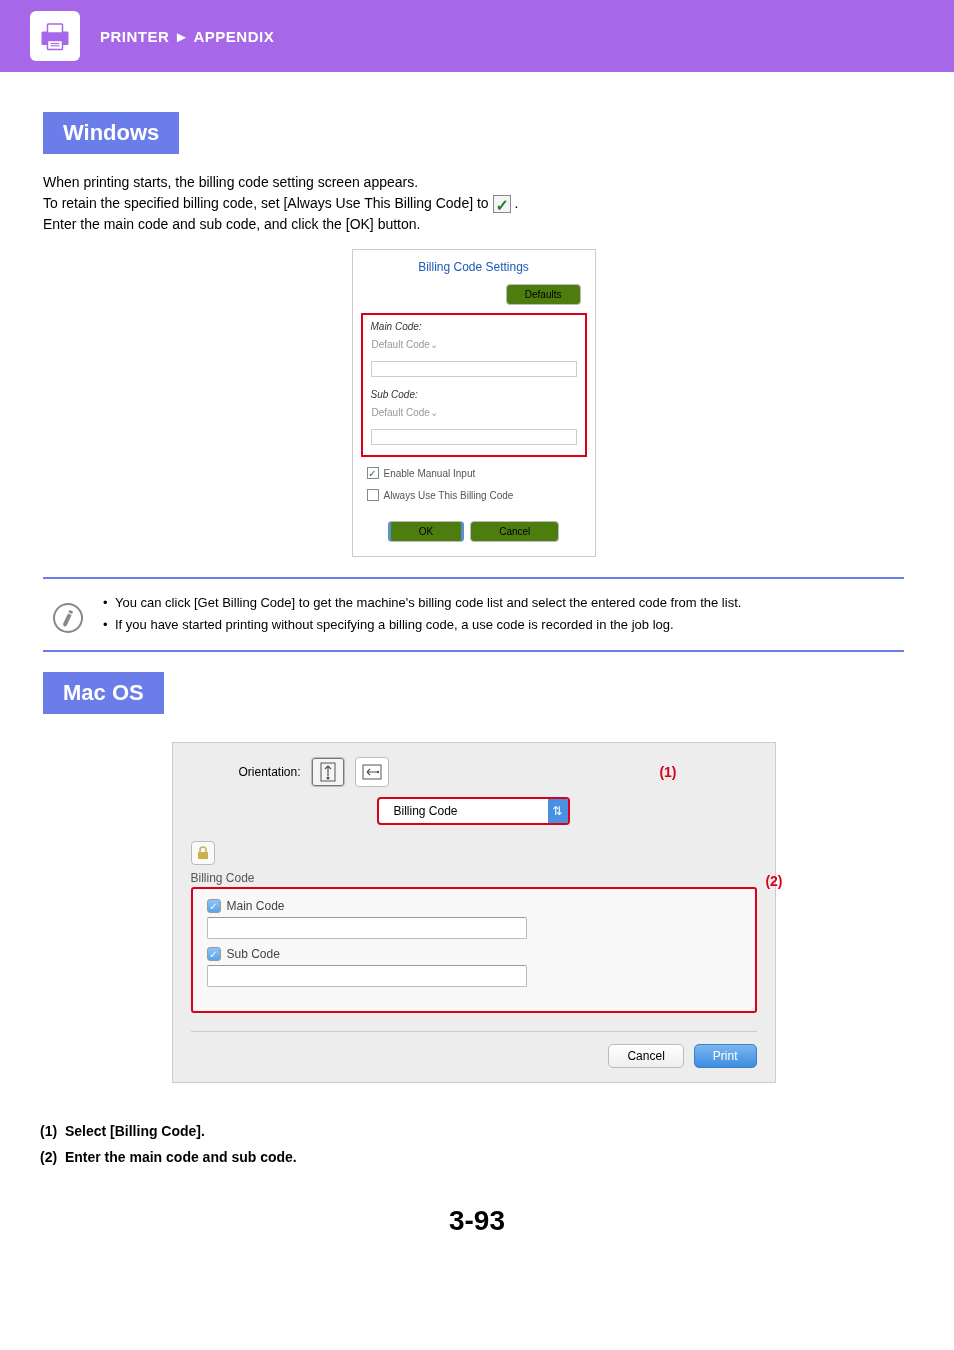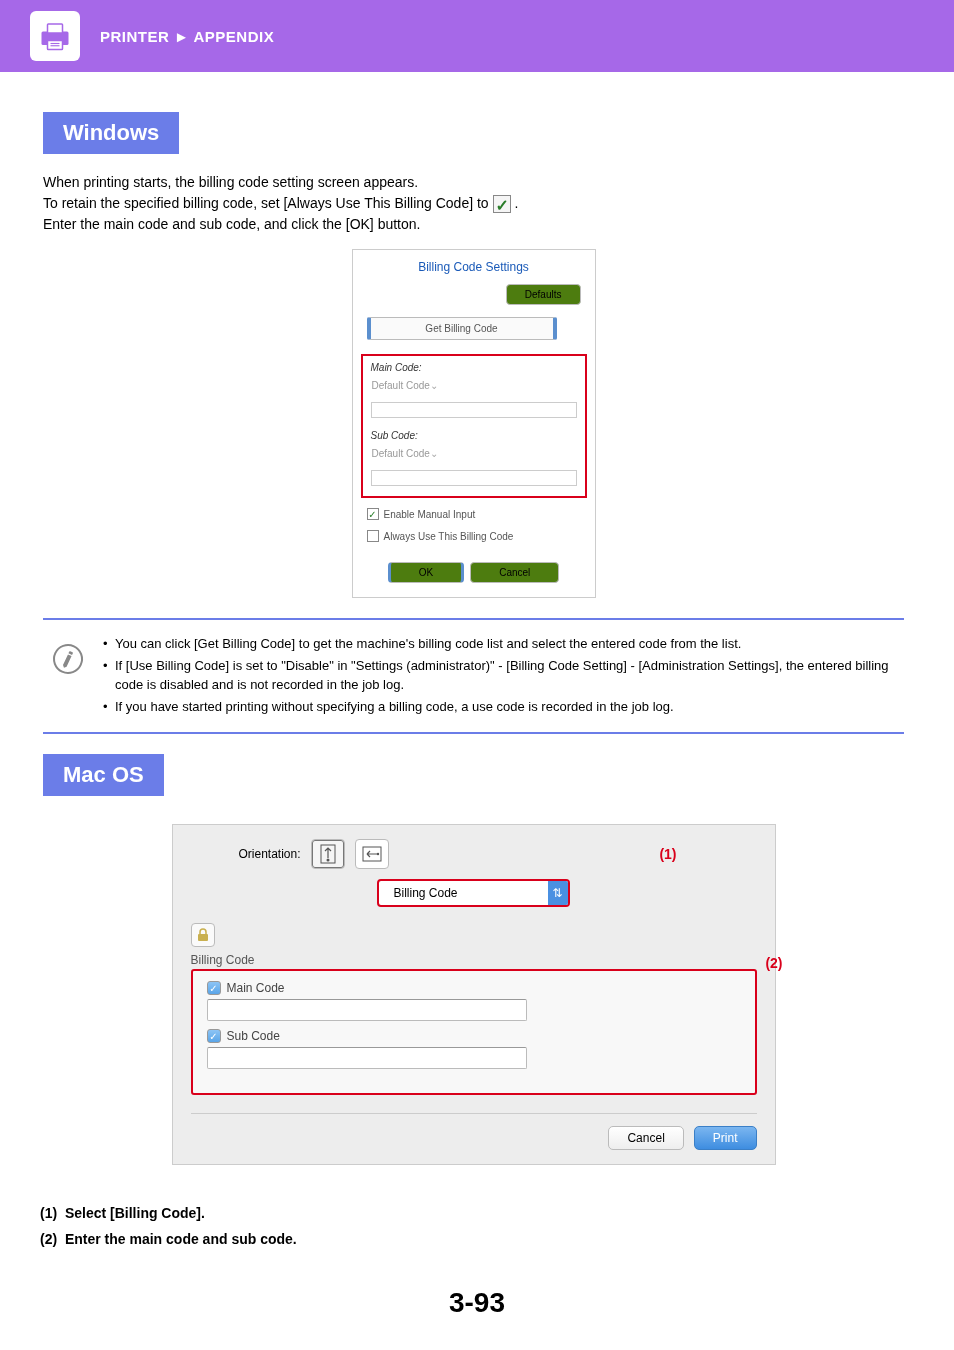--- a/index.html
+++ b/index.html
@@ -360,23 +360,20 @@
       <span>.</span>
     </div>
     <div>Enter the main code and sub code, and click the [OK] button.</div>
   </div>
 
   <div class="win-dialog-wrap">
     <div class="win-dialog">
       <div class="win-title">Billing Code Settings</div>
       <div class="win-btn-right">
         <button class="win-button-sm">Defaults</button>
-      </div>
-      <div class="win-btn-center">
-        <div class="win-button-wide">Get Billing Code</div>
       </div>
       <div class="red-box">
         <div class="win-label">Main Code:</div>
         <div class="win-select">
           <span>Default Code</span>
           <span class="win-chevron">⌄</span>
         </div>
         <div class="win-textline"></div>
         <div style="height:12px"></div>
         <div class="win-label">Sub Code:</div>
@@ -402,21 +399,20 @@
   </div>
 
   <div class="note-block">
     <div class="note-icon">
       <svg width="18" height="18" viewBox="0 0 24 24">
           <path d="M3 17.25V21h3.75L17.81 9.94l-3.75-3.75L3 17.25zM20.71 7.04a1 1 0 0 0 0-1.41l-2.34-2.34a1 1 0 0 0-1.41 0l-1.83 1.83 3.75 3.75 1.83-1.83z" fill="#888"></path>
         </svg>
     </div>
     <ul>
       <li>You can click [Get Billing Code] to get the machine's billing code list and select the entered code from the list.</li>
-      <li>If [Use Billing Code] is set to "Disable" in "Settings (administrator)" - [Billing Code Setting] - [Administration Settings], the entered billing code is disabled and is not recorded in the job log.</li>
       <li>If you have started printing without specifying a billing code, a use code is recorded in the job log.</li>
     </ul>
   </div>
 
   <div class="section-heading">Mac OS</div>
 
   <div class="mac-dialog-wrap">
     <div class="mac-dialog">
       <div class="mac-row">
         <span class="mac-orient-label">Orientation:</span>

